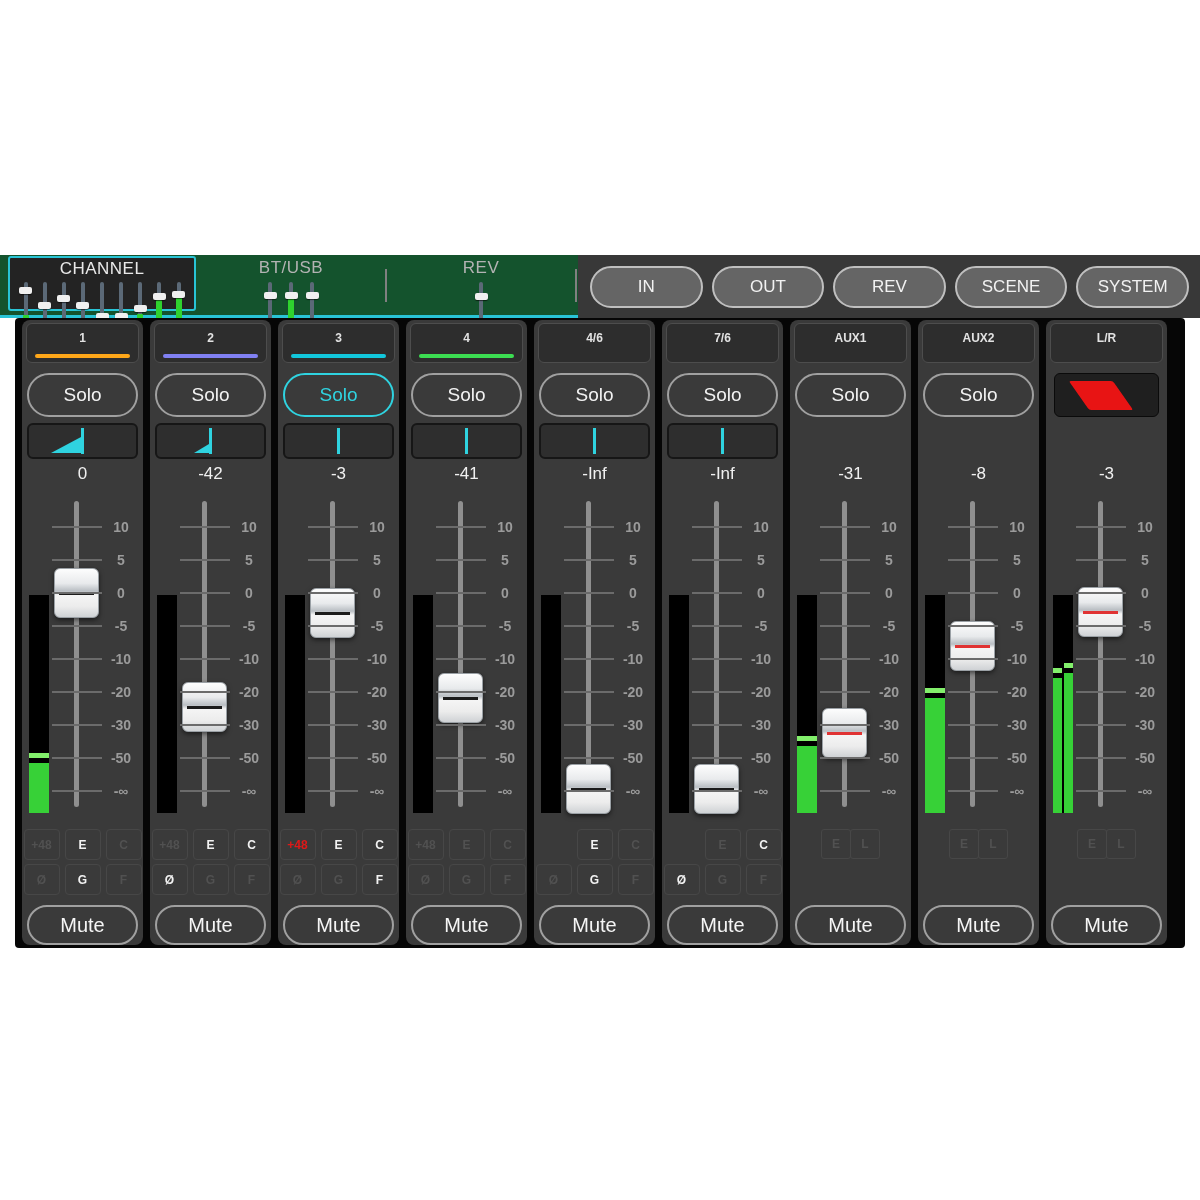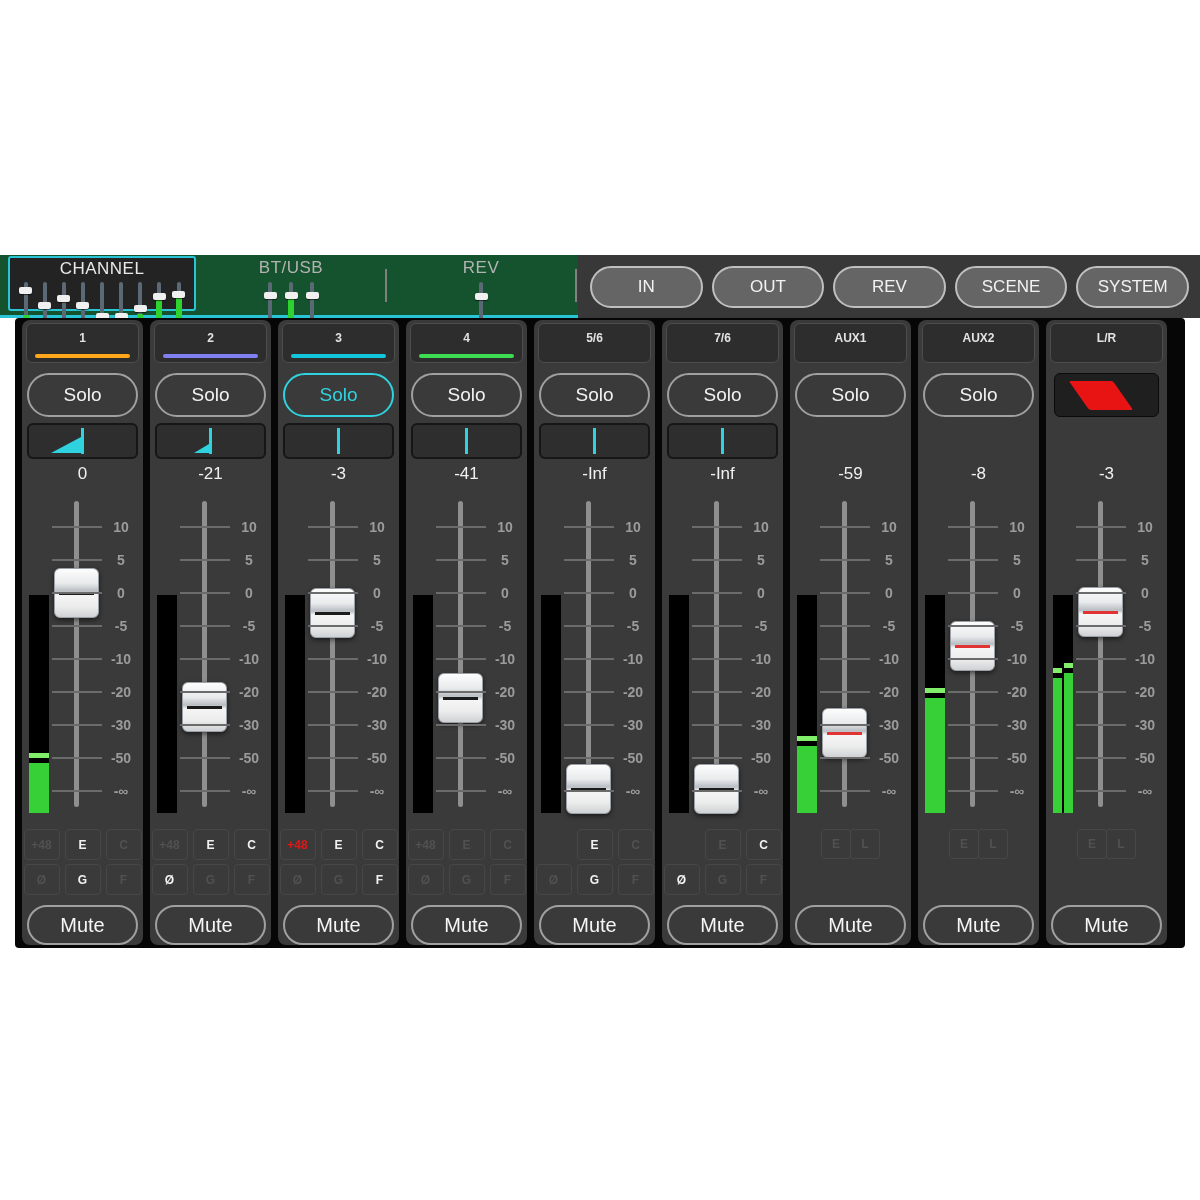--- a/index.html
+++ b/index.html
@@ -231,21 +231,21 @@
     </div>
     <div class="solo-slot">
       <button class="solo-btn">Solo</button>
     </div>
     <div class="pan-slot">
       <div class="pan-box">
         <div class="pan-wedge" style="width: 15px; height: 9px;"></div>
         <div class="pan-line"></div>
       </div>
     </div>
-    <div class="ch-value">-21</div>
+    <div class="ch-value">-42</div>
     <div class="fader-area">
       <div class="meter"></div>
       <div class="fader-track"></div>
       <div class="fader-knob" style="top: 195px;">
         <div class="knob-line" style="background: rgb(27, 27, 27);"></div>
       </div>
     <div class="tick" style="top: 39px;"></div>
           <div class="tick-label" style="top: 30px;">10</div>
           <div class="tick" style="top: 72px;"></div>
           <div class="tick-label" style="top: 63px;">5</div>
@@ -381,21 +381,21 @@
           <div class="btn-row">
             <button class="mini-btn dim">Ø</button>
             <button class="mini-btn dim">G</button>
             <button class="mini-btn dim">F</button>
           </div>
         </div>
     <button class="mute-btn">Mute</button>
   </div>
       <div class="strip">
     <div class="strip-header">
-      <span class="ch-num">5/6</span>
+      <span class="ch-num">4/6</span>
 
     </div>
     <div class="solo-slot">
       <button class="solo-btn">Solo</button>
     </div>
     <div class="pan-slot">
       <div class="pan-box">
 
         <div class="pan-line"></div>
       </div>
@@ -501,21 +501,21 @@
     </div>
     <div class="solo-slot">
       <button class="solo-btn">Solo</button>
     </div>
     <div class="pan-slot">
       <div class="pan-box" style="visibility: hidden;">
         
         
       </div>
     </div>
-    <div class="ch-value">-59</div>
+    <div class="ch-value">-31</div>
     <div class="fader-area">
       <div class="meter">
             <div class="meter-bar" style="width: 20px; left: 0px;">
               <div class="m-body" style="height: 67px; background: rgb(55, 209, 55);"></div>
               <div class="m-peak" style="bottom: 72px; background: rgb(130, 239, 107);"></div>
             </div>
           </div>
       <div class="fader-track"></div>
       <div class="fader-knob" style="top: 221px;">
         <div class="knob-line" style="background: rgb(224, 51, 51);"></div>

